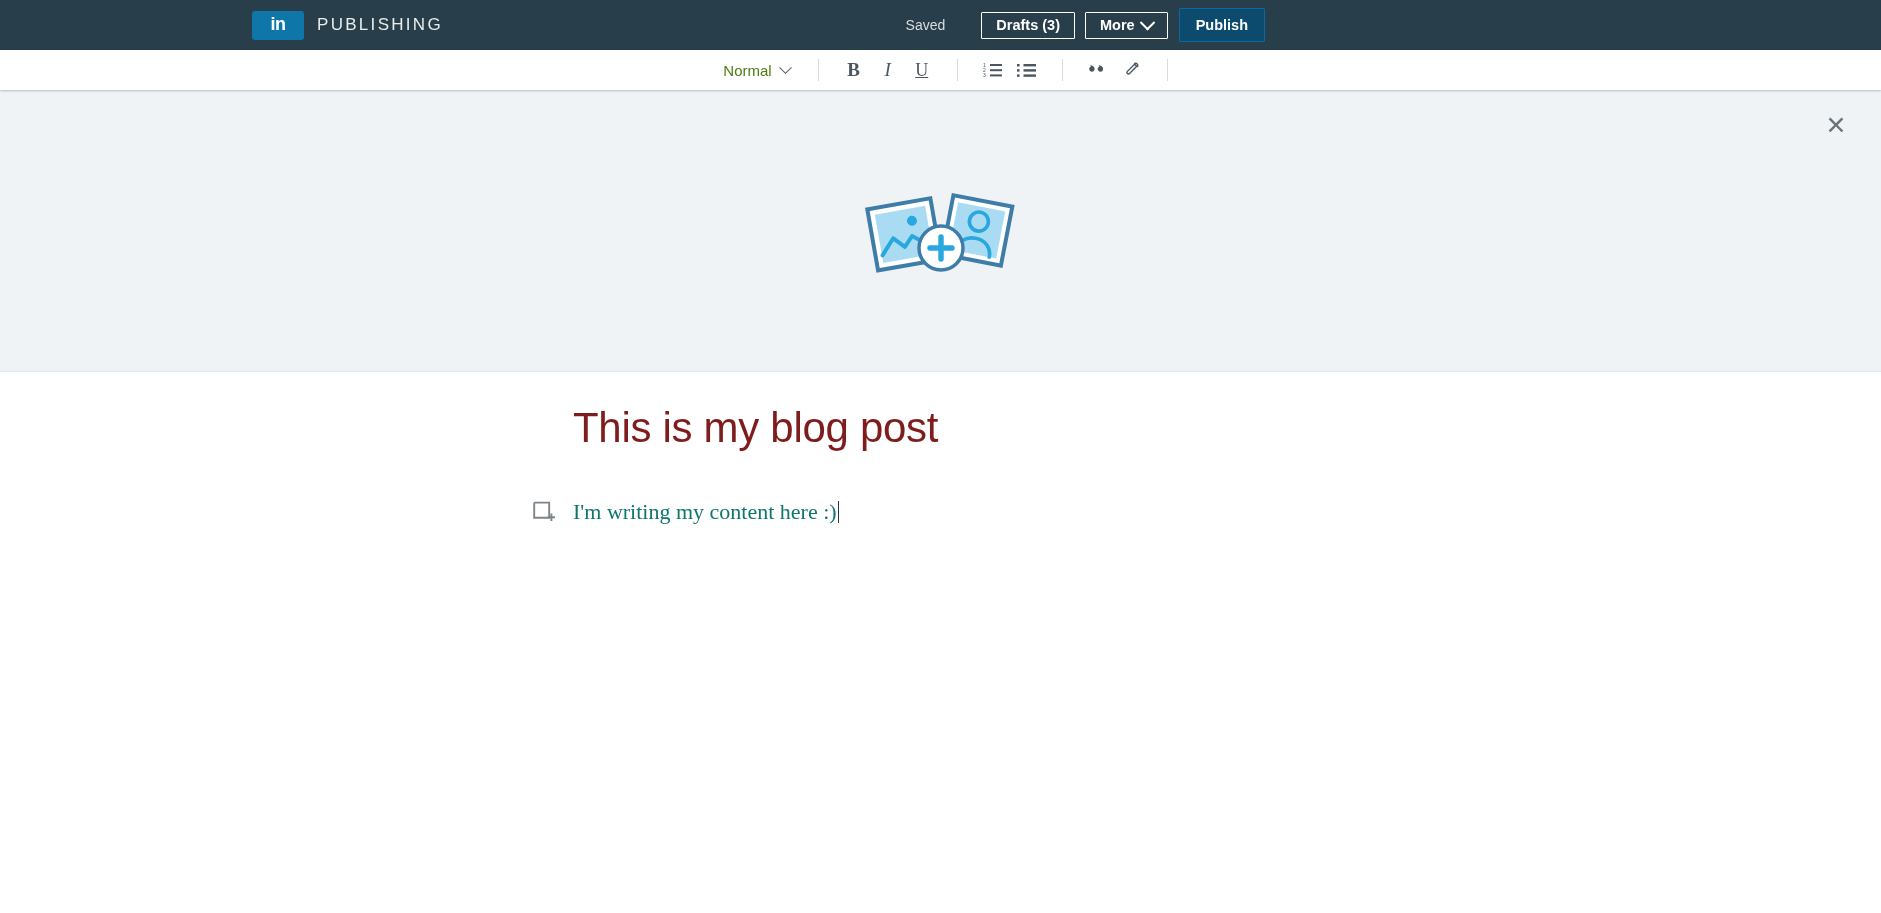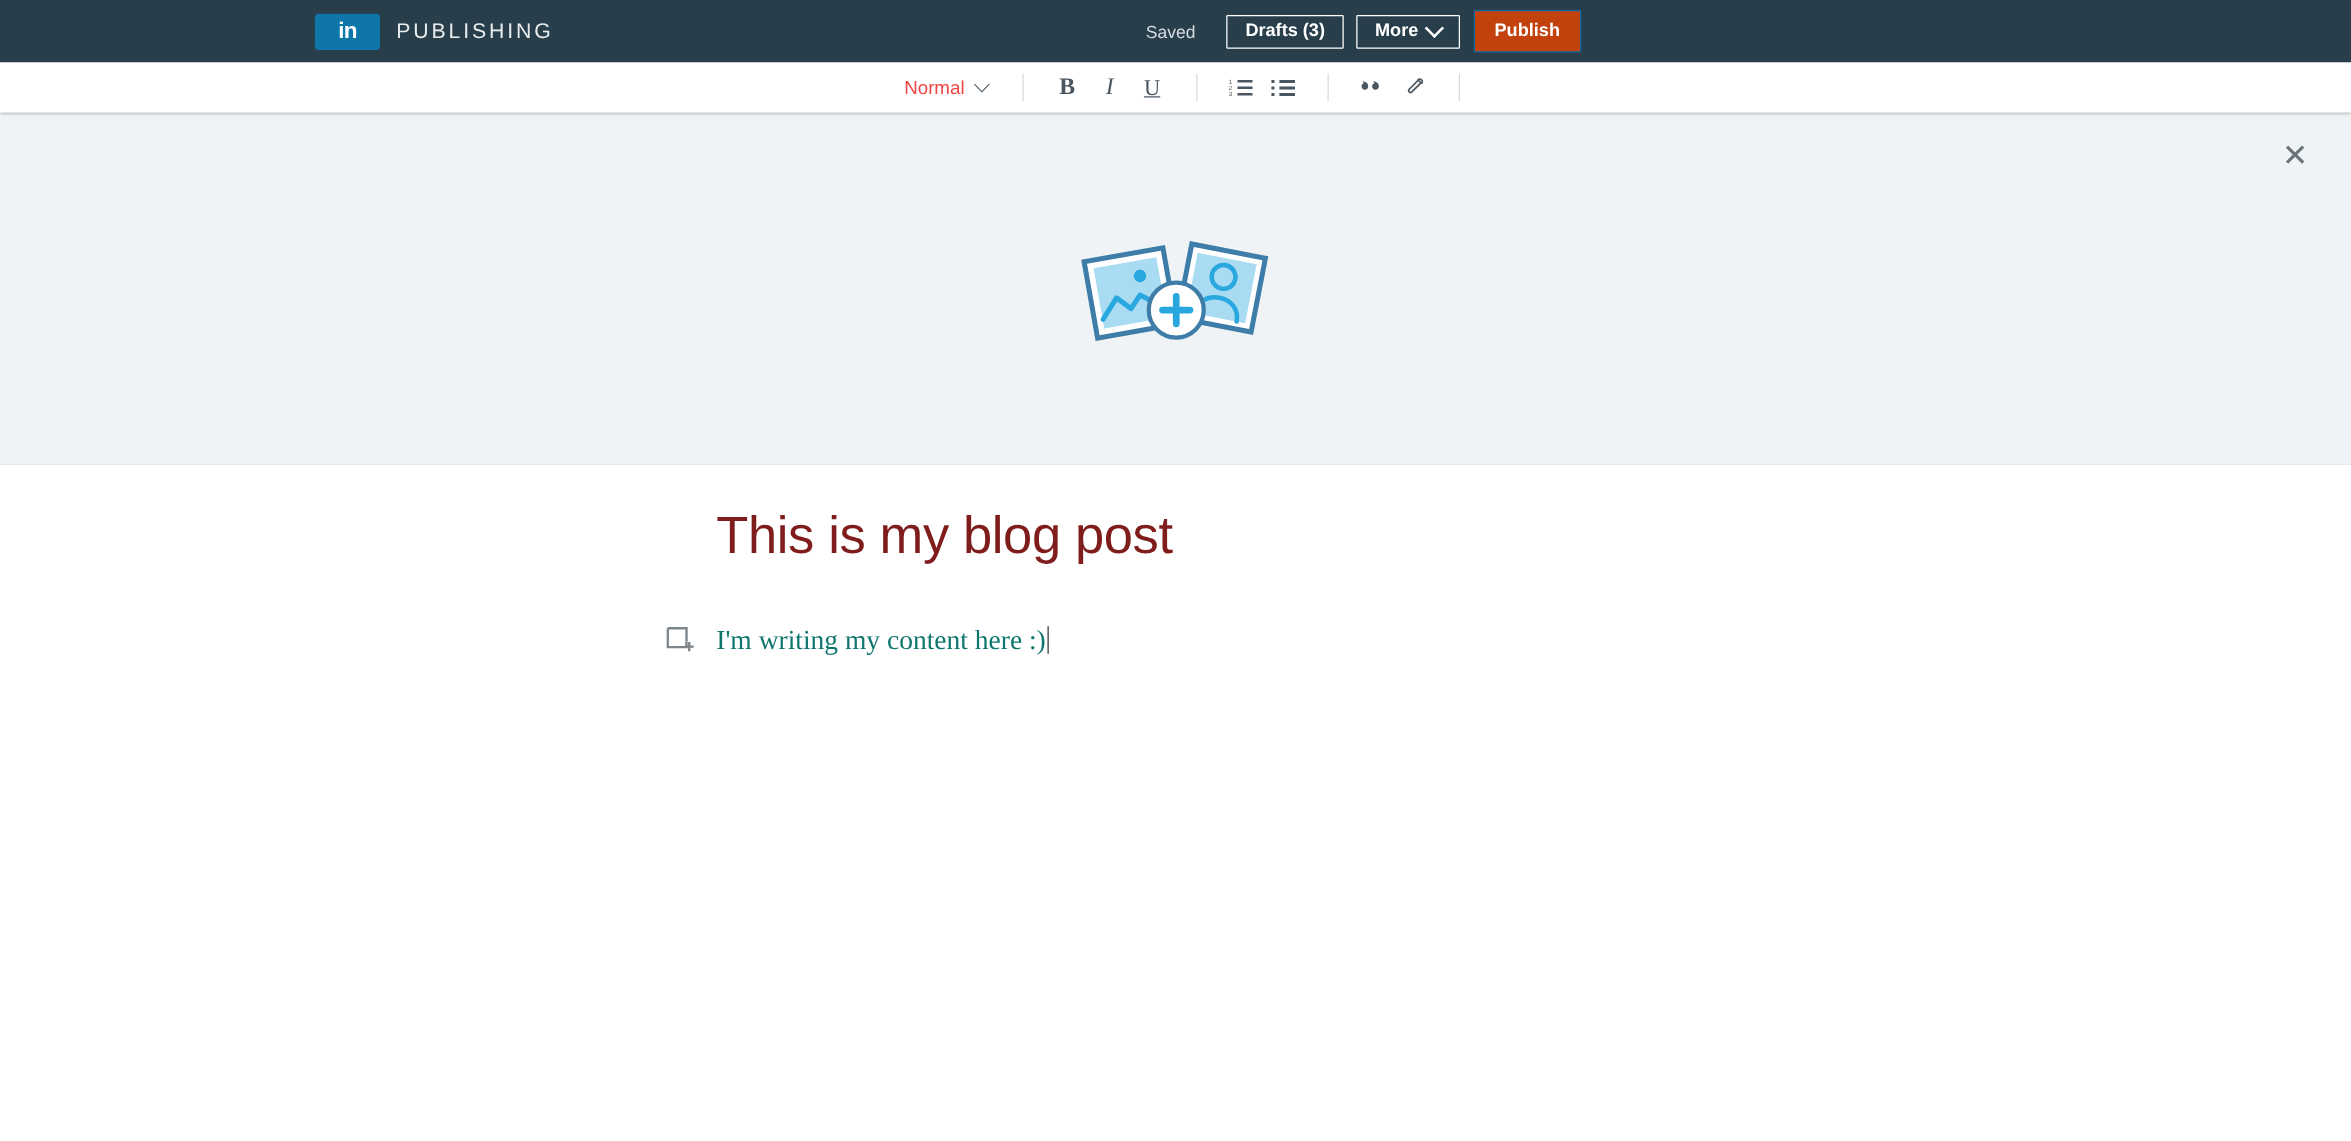--- a/index.html
+++ b/index.html
@@ -57,21 +57,21 @@
   .header-right {
     position: absolute;
     right: 616px;
     display: flex;
     align-items: center;
     gap: 0;
   }
   .saved-label {
     color: #d6dde1;
     font-size: 14px;
-    margin-right: 25px;
+    margin-right: 36px;
     white-space: nowrap;
   }
   .hdr-btn {
     height: 27px;
     border: 1px solid #ffffff;
     background: transparent;
     color: #ffffff;
     font-size: 14.5px;
     font-weight: bold;
     font-family: "Liberation Sans", sans-serif;
@@ -79,21 +79,21 @@
     cursor: pointer;
     display: flex;
     align-items: center;
     gap: 7px;
     white-space: nowrap;
     box-sizing: border-box;
     border-radius: 1px;
   }
   .hdr-btn + .hdr-btn { margin-left: 10px; }
   .hdr-btn.primary {
-    background: #c2410c;
+    background: #0c4a6e;
     border-color: #0a69a5;
     margin-left: 11px;
     padding: 16px 16px;
   }
   .chev {
     display: inline-block;
     width: 9px;
     height: 9px;
     border-right: 2px solid #ffffff;
     border-bottom: 2px solid #ffffff;
@@ -114,21 +114,21 @@
   .tb-inner {
     display: flex;
     align-items: center;
     height: 100%;
     margin-left: 18px;
   }
   .tb-style {
     display: flex;
     align-items: center;
     gap: 9px;
-    color: #ef4444;
+    color: #4d7c0f;
     font-size: 15px;
     cursor: pointer;
     padding: 0 10px;
   }
   .chev-dark {
     display: inline-block;
     width: 8px;
     height: 8px;
     border-right: 1.6px solid #55646d;
     border-bottom: 1.6px solid #55646d;

